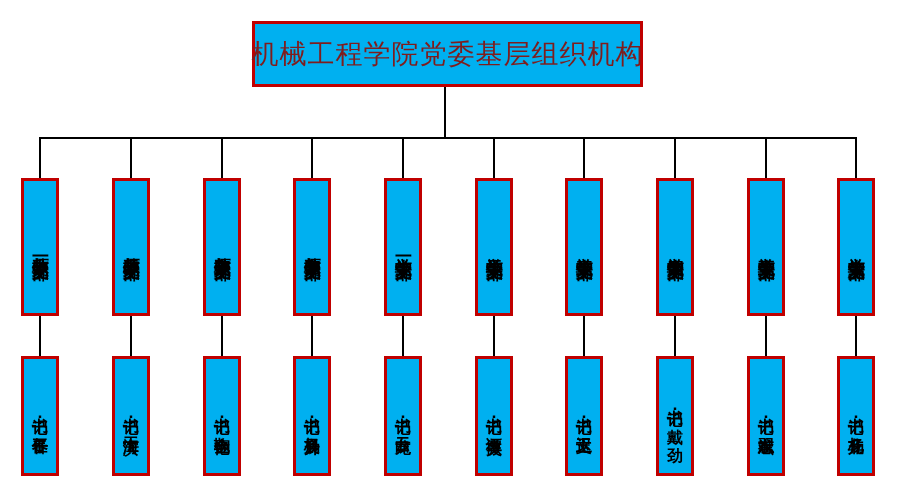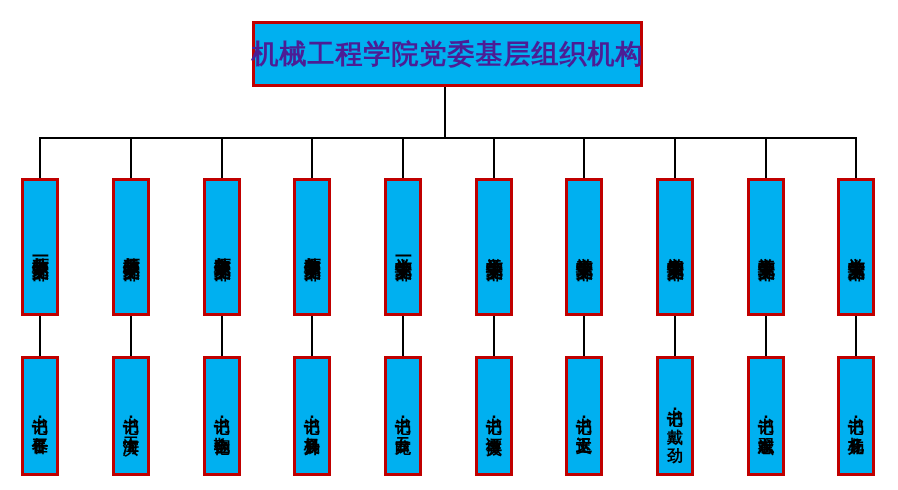--- a/index.html
+++ b/index.html
@@ -16,22 +16,22 @@
     position: absolute;
     left: 252px; top: 21px;
     width: 391px; height: 66px;
     box-sizing: border-box;
     background: #00B0F0;
     border: 3px solid #C00000;
     display: flex; align-items: center; justify-content: center;
   }
   .title-text {
     font-size: 27px;
-    font-weight: bold;
-    color: #4c1d95;
+    font-weight: normal;
+    color: #7f1d1d;
     letter-spacing: 1px;
     white-space: nowrap;
   }
   
   .line { position: absolute; background: #000000; }
   .title-drop { left: 444px; top: 87px; width: 2px; height: 51px; }
   .hbar { left: 40px; top: 137px; width: 817px; height: 2px; }
   
   .col {
     position: absolute;

